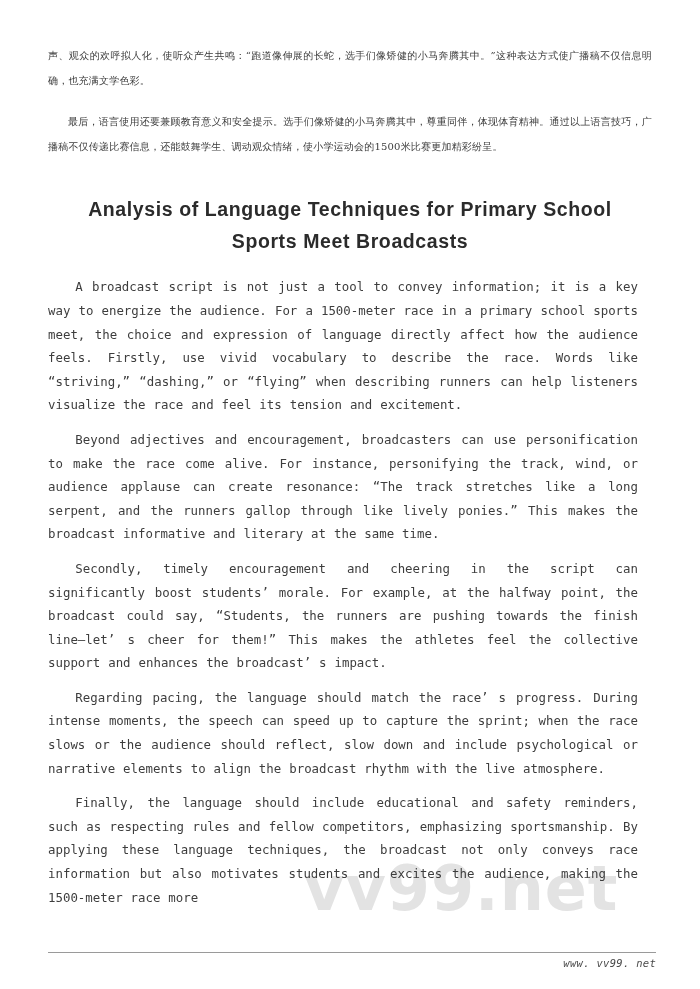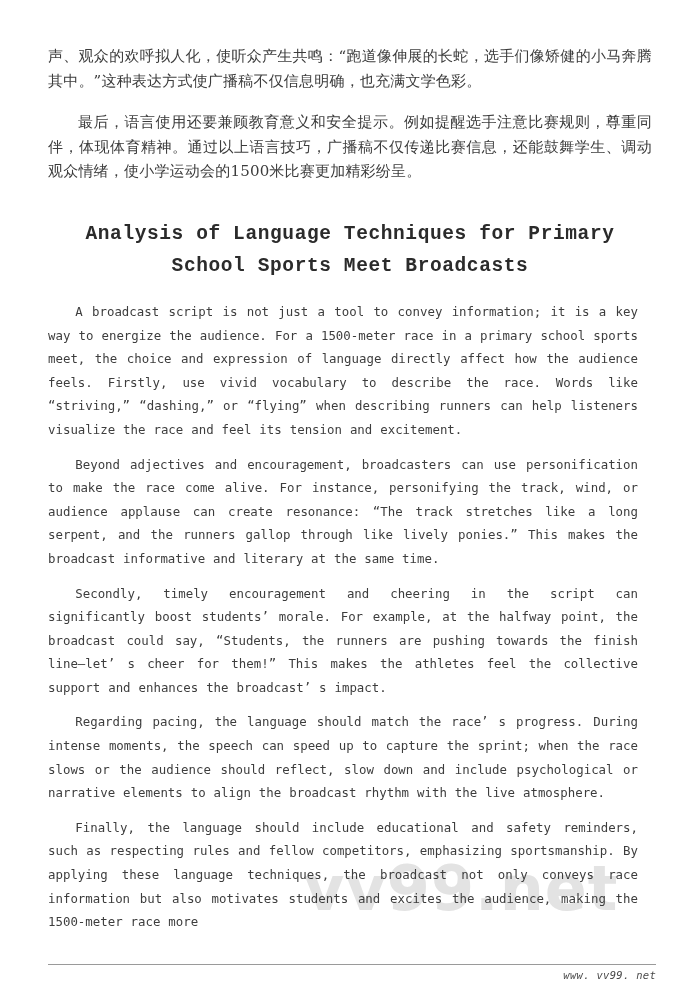--- a/index.html
+++ b/index.html
@@ -38,33 +38,33 @@
     white-space: nowrap;
     z-index: 0;
     user-select: none;
   }
 
   .content { position: relative; z-index: 2; }
 
   
   .cn-p {
     font-family: "DejaVu Serif", "Liberation Serif", serif;
-    font-size: 15px;
+    font-size: 10px;
     line-height: 24.6px;
     color: #3c3c3c;
     text-align: justify;
     text-justify: inter-character;
     margin: 0 0 17px 0;
     letter-spacing: 0.2px;
   }
   .cn-p.indent { text-indent: 2em; }
 
   
   .doc-title {
-    font-family: Liberation Mono, monospace;
+    font-family: Liberation Sans, sans-serif;
     font-weight: bold;
     font-size: 19.5px;
     line-height: 32px;
     letter-spacing: 0.6px;
     color: #2b2b2b;
     text-align: center;
     margin: 34px 0 18px 0;
     padding: 0 10px;
   }
 
@@ -79,21 +79,21 @@
     text-indent: 2.2em;
     letter-spacing: 0px;
     word-spacing: 0.5px;
   }
 
   
   .footer {
     position: absolute;
     left: 48px;
     right: 44px;
-    bottom: 8px;
+    bottom: 20px;
     z-index: 3;
   }
   .footer-rule {
     border: 0;
     border-top: 1px solid #9a9a9a;
     margin: 0 0 4px 0;
     width: 100%;
   }
   .footer-text {
     font-family: "DejaVu Sans Mono", "Liberation Mono", monospace;
@@ -109,21 +109,21 @@
 
 <div class="page">
 
   <div class="watermark">vv99.net</div>
 
   <div class="content">
 
     <p class="cn-p">声、观众的欢呼拟人化，使听众产生共鸣：“跑道像伸展的长蛇，选手们像矫健的小马奔腾其中。”这种表达方式使广播稿不仅信息明确，也充满文学色彩。</p>
 
 
-    <p class="cn-p indent">最后，语言使用还要兼顾教育意义和安全提示。例如提醒选手注意比赛规则，尊重同伴，体现体育精神。通过以上语言技巧，广播稿不仅传递比赛信息，还能鼓舞学生、调动观众情绪，使小学运动会的1500米比赛更加精彩纷呈。</p>
+    <p class="cn-p indent">最后，语言使用还要兼顾教育意义和安全提示。选手们像矫健的小马奔腾其中，尊重同伴，体现体育精神。通过以上语言技巧，广播稿不仅传递比赛信息，还能鼓舞学生、调动观众情绪，使小学运动会的1500米比赛更加精彩纷呈。</p>
 
     <h1 class="doc-title">Analysis of Language Techniques for Primary School Sports Meet Broadcasts</h1>
 
     <p class="en-p">A broadcast script is not just a tool to convey information; it is a key way to energize the audience. For a 1500-meter race in a primary school sports meet, the choice and expression of language directly affect how the audience feels. Firstly, use vivid vocabulary to describe the race. Words like “striving,” “dashing,” or “flying” when describing runners can help listeners visualize the race and feel its tension and excitement.</p>
 
     <p class="en-p">Beyond adjectives and encouragement, broadcasters can use personification to make the race come alive. For instance, personifying the track, wind, or audience applause can create resonance: “The track stretches like a long serpent, and the runners gallop through like lively ponies.” This makes the broadcast informative and literary at the same time.</p>
 
     <p class="en-p">Secondly, timely encouragement and cheering in the script can significantly boost students’ morale. For example, at the halfway point, the broadcast could say, “Students, the runners are pushing towards the finish line—let’ s cheer for them!” This makes the athletes feel the collective support and enhances the broadcast’ s impact.</p>
 
     <p class="en-p">Regarding pacing, the language should match the race’ s progress. During intense moments, the speech can speed up to capture the sprint; when the race slows or the audience should reflect, slow down and include psychological or narrative elements to align the broadcast rhythm with the live atmosphere.</p>

